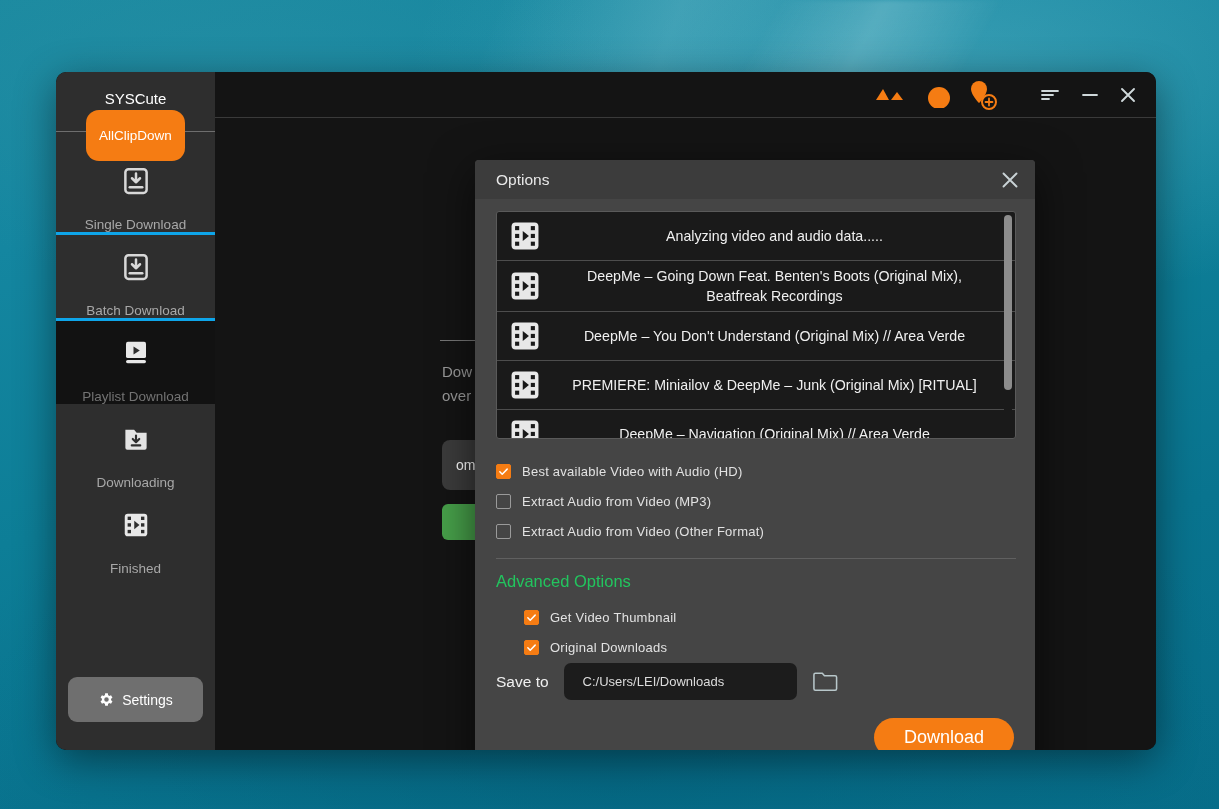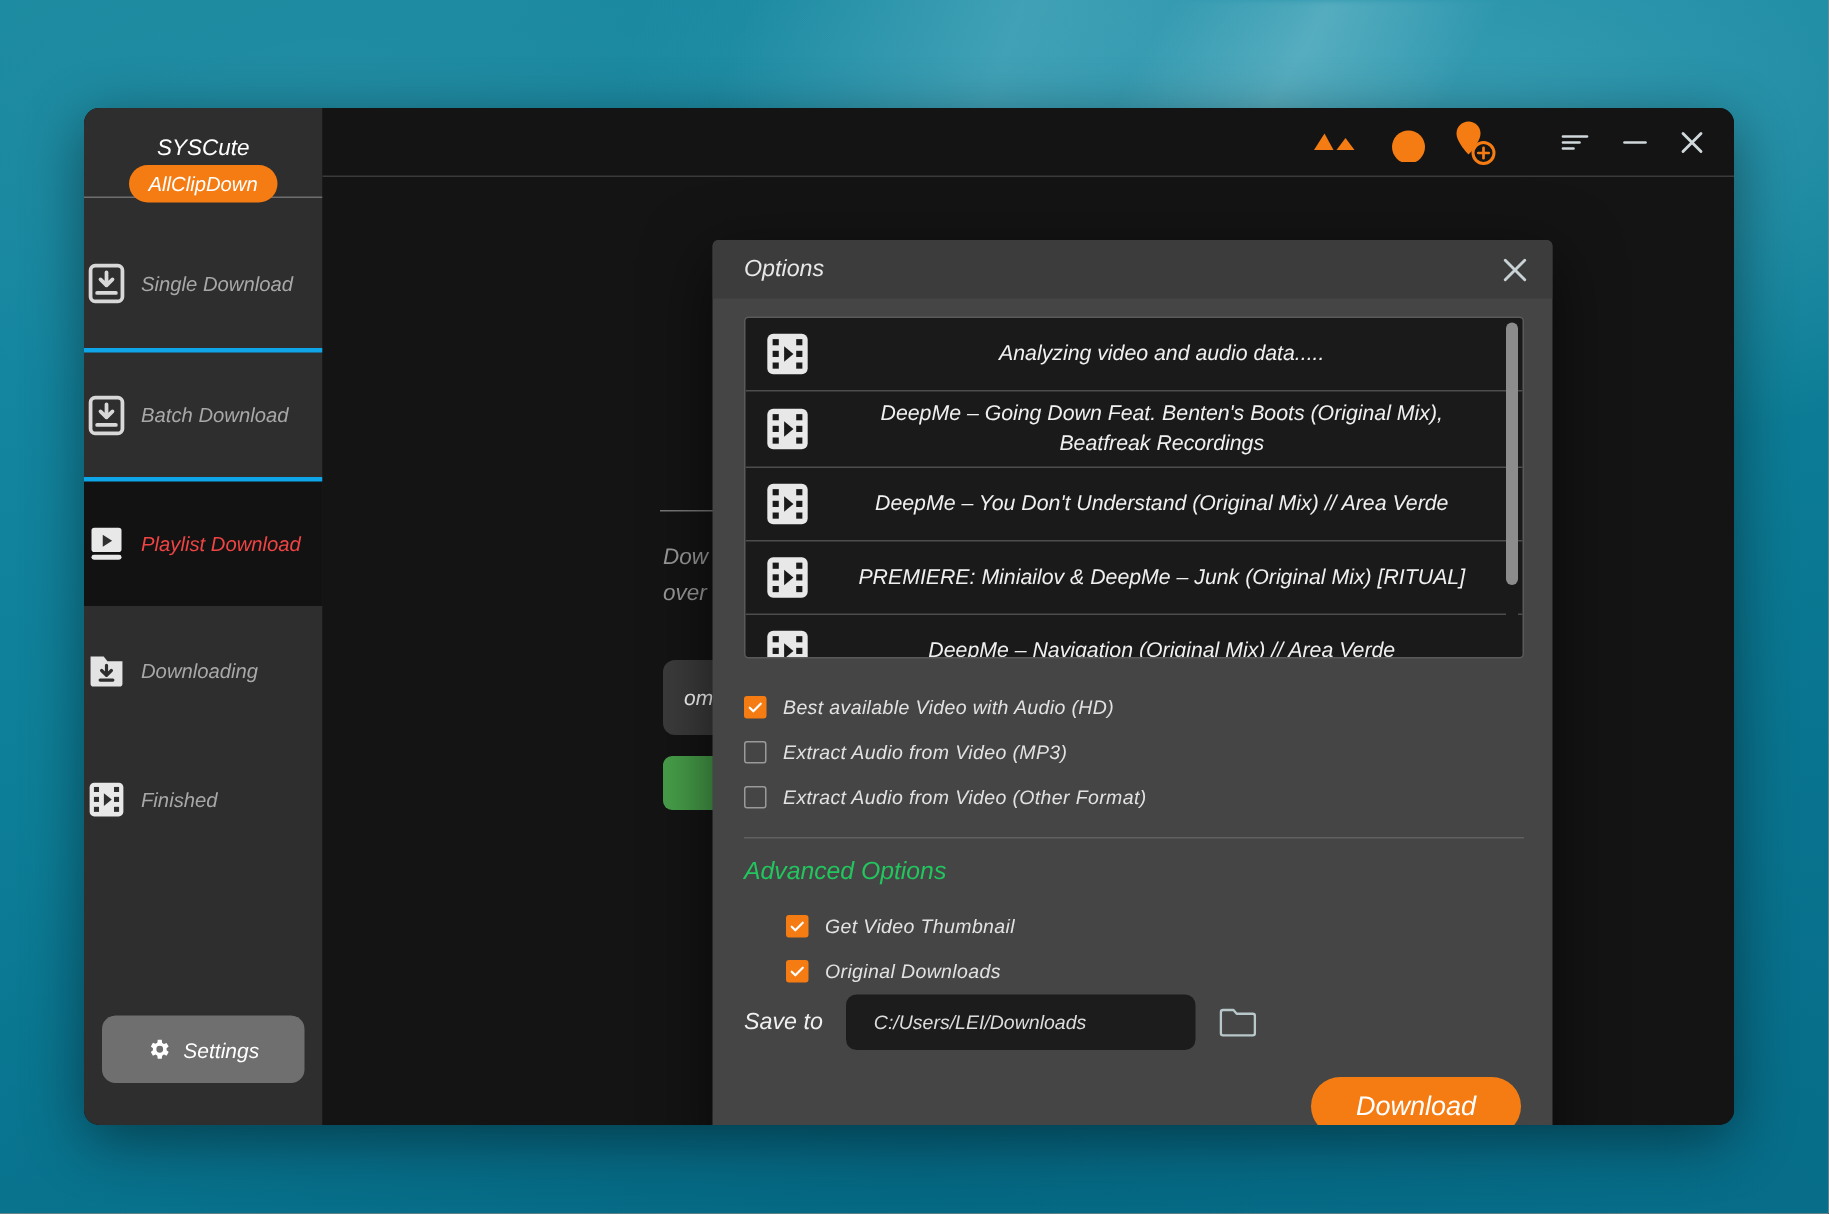--- a/index.html
+++ b/index.html
@@ -33,55 +33,54 @@
 
   
   #app-window {
     position: absolute;
     left: 56px; top: 72px;
     width: 1100px; height: 678px;
     background: #141414;
     border-radius: 10px;
     overflow: hidden;
     box-shadow: 0 10px 40px rgba(0,0,0,0.45);
-    font-style: italic;
   }
 
   
   #sidebar {
     position: absolute; left: 0; top: 0;
     width: 159px; height: 678px;
     background: #2e2e2e;
     border-radius: 10px 0 0 10px;
   }
   #brand {
     height: 52px;
     display: flex; align-items: center; justify-content: center;
     color: #ffffff; font-size: 15px;
   }
   #brand-badge {
     position: absolute; left: 30px; top: 38px;
     background: #f57c13;
     color: #ffffff;
     font-size: 13.5px;
-    padding: 5px 13px;
+    padding: 18px 13px;
     border-radius: 13px;
     white-space: nowrap;
   }
   .nav-item {
     height: 86px;
-    display: flex; 
-    align-items: center; justify-content: flex-start;
-    gap: 8px;
+    display: flex; flex-direction: column;
+    align-items: center; justify-content: flex-end;
+    gap: 21px;
     color: #a8a8a8;
     font-size: 13.5px;
     cursor: pointer;
     position: relative;
   }
-  .nav-item.dark { background: #121212; color: #ef4444; }
+  .nav-item.dark { background: #121212; color: #737373; }
   .nav-item.sep { border-top: 3px solid #0ea5e9; }
   .nav-item .nav-icon svg { display: block; }
   #nav-top-rule {
     position: absolute; left: 0; top: 59px; width: 159px; height: 1px;
     background: #6e6e6e;
   }
   #settings-btn {
     position: absolute; left: 12px; bottom: 28px;
     width: 135px; height: 45px;
     background: #6f6f6f;

